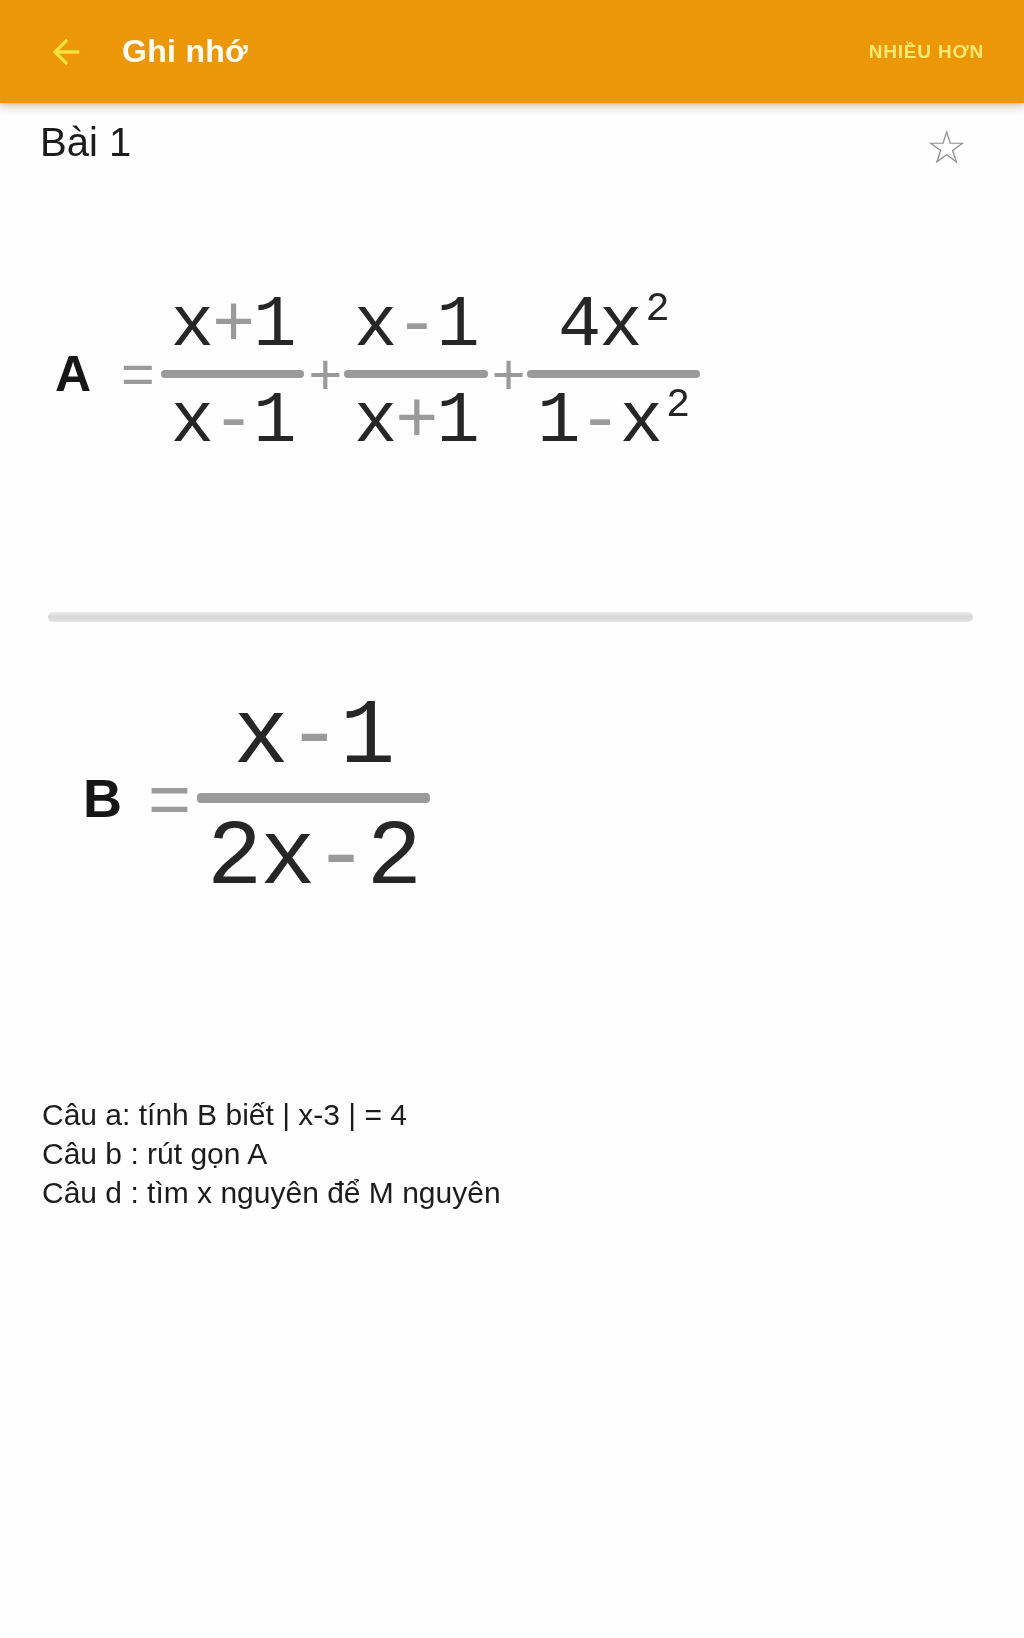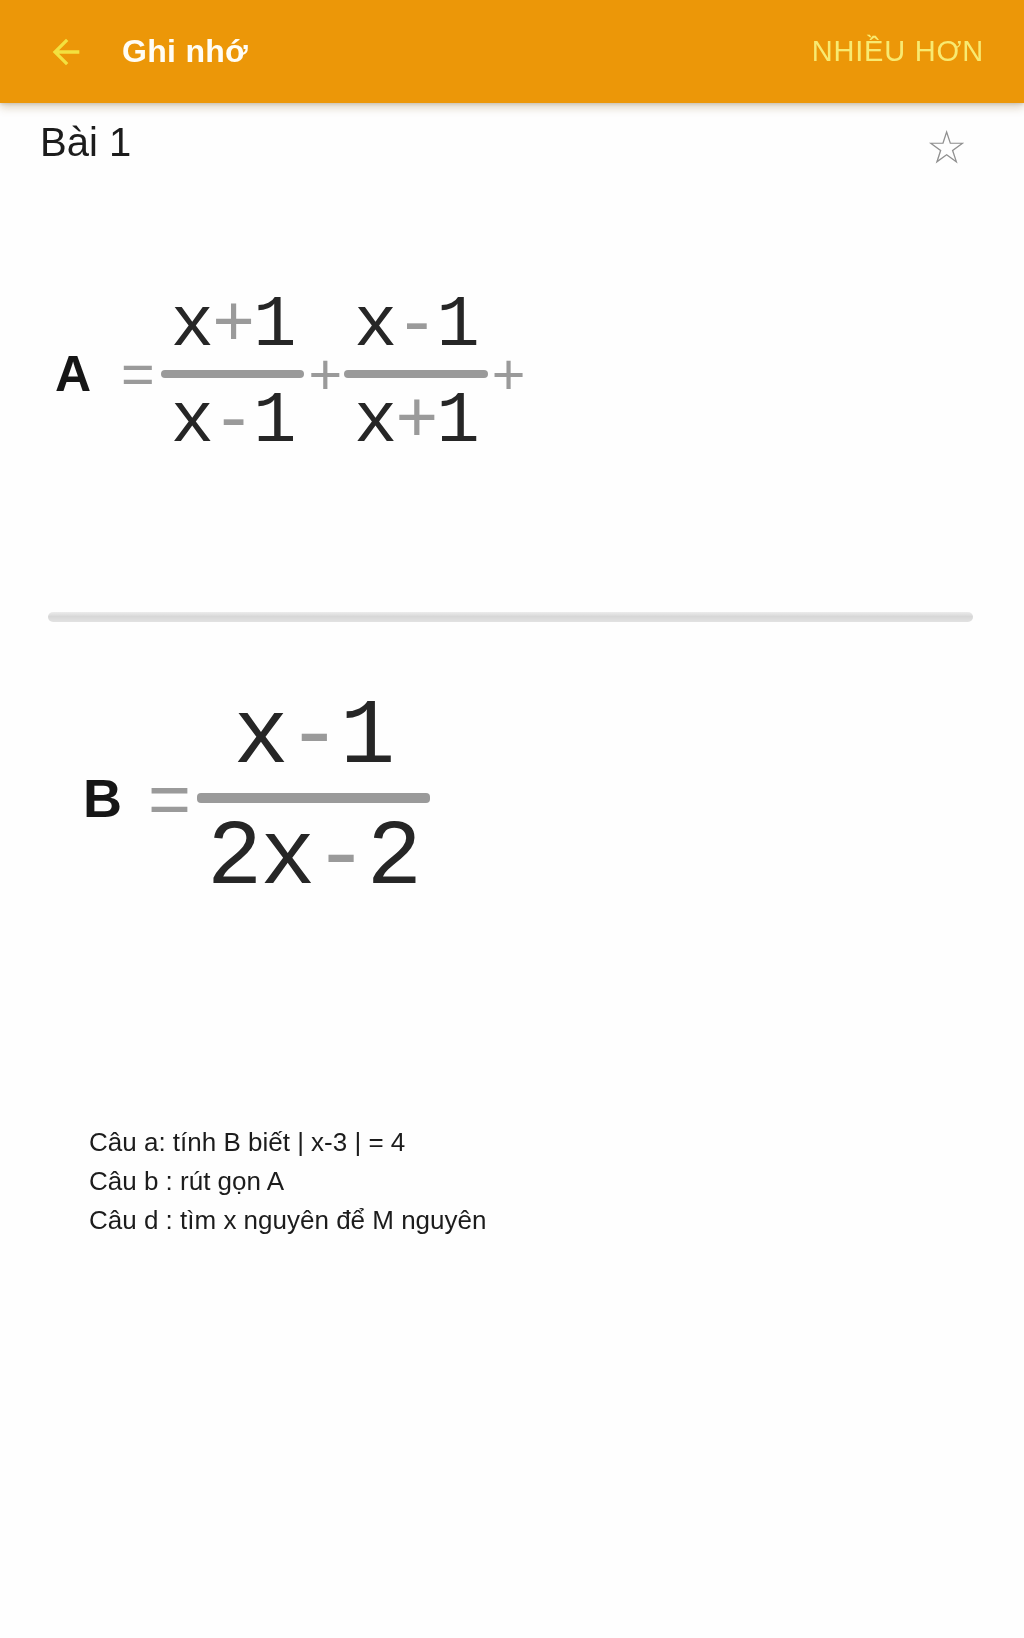--- a/index.html
+++ b/index.html
@@ -35,21 +35,21 @@
   .back-btn svg{display:block;}
   .appbar-title{
     margin-left:34px;
     color:var(--header-title);
     font-size:32px;font-weight:700;letter-spacing:0.3px;
   }
   .appbar-more{
     margin-left:auto;border:none;background:transparent;cursor:pointer;
     color:var(--header-more);
     font-family:inherit;
-    font-size:29px;font-weight:400;letter-spacing:0.8px;
+    font-size:19px;font-weight:700;letter-spacing:0.8px;
   }
 
   
   .lesson-title{
     position:absolute;left:40px;top:120px;
     font-size:40px;color:var(--ink);
   }
   .star-btn{
     position:absolute;left:926px;top:124px;
     border:none;background:transparent;cursor:pointer;
@@ -78,22 +78,22 @@
 
   
   .divider{
     position:absolute;left:48px;top:612px;width:925px;height:10px;
     border-radius:5px;
     background:linear-gradient(to bottom,#ECECEC,var(--divider) 45%,#E2E2E2);
   }
 
   
   .questions{
-    position:absolute;left:42px;top:1123px;
-    font-size:26px;line-height:39px;color:var(--ink);margin-left:47px;
+    position:absolute;left:42px;top:1095px;
+    font-size:30px;line-height:39px;color:var(--ink);
   }
 </style>
 </head>
 <body>
 
 <div class="screen">
 
   <header class="appbar">
     <button class="back-btn">
       <span>
@@ -122,20 +122,25 @@
     <span class="f-plus">+</span>
 
     <span class="frac">
       <span class="num"><span>x</span><span class="op">-</span><span>1</span></span>
       <span class="bar"></span>
       <span class="den"><span>x</span><span class="op">+</span><span>1</span></span>
     </span>
 
     <span class="f-plus">+</span>
 
+    <span class="frac">
+      <span class="num"><span>4x</span><span class="sup">2</span></span>
+      <span class="bar"></span>
+      <span class="den"><span>1</span><span class="op">-</span><span>x</span><span class="sup">2</span></span>
+    </span>
   </div>
 
   <div class="divider"></div>
 
   <div class="formula formula-b">
     <span class="f-label">B</span>
     <span class="f-eq">=</span>
     <span class="frac">
       <span class="num"><span>x</span><span class="op">-</span><span>1</span></span>
       <span class="bar"></span>

